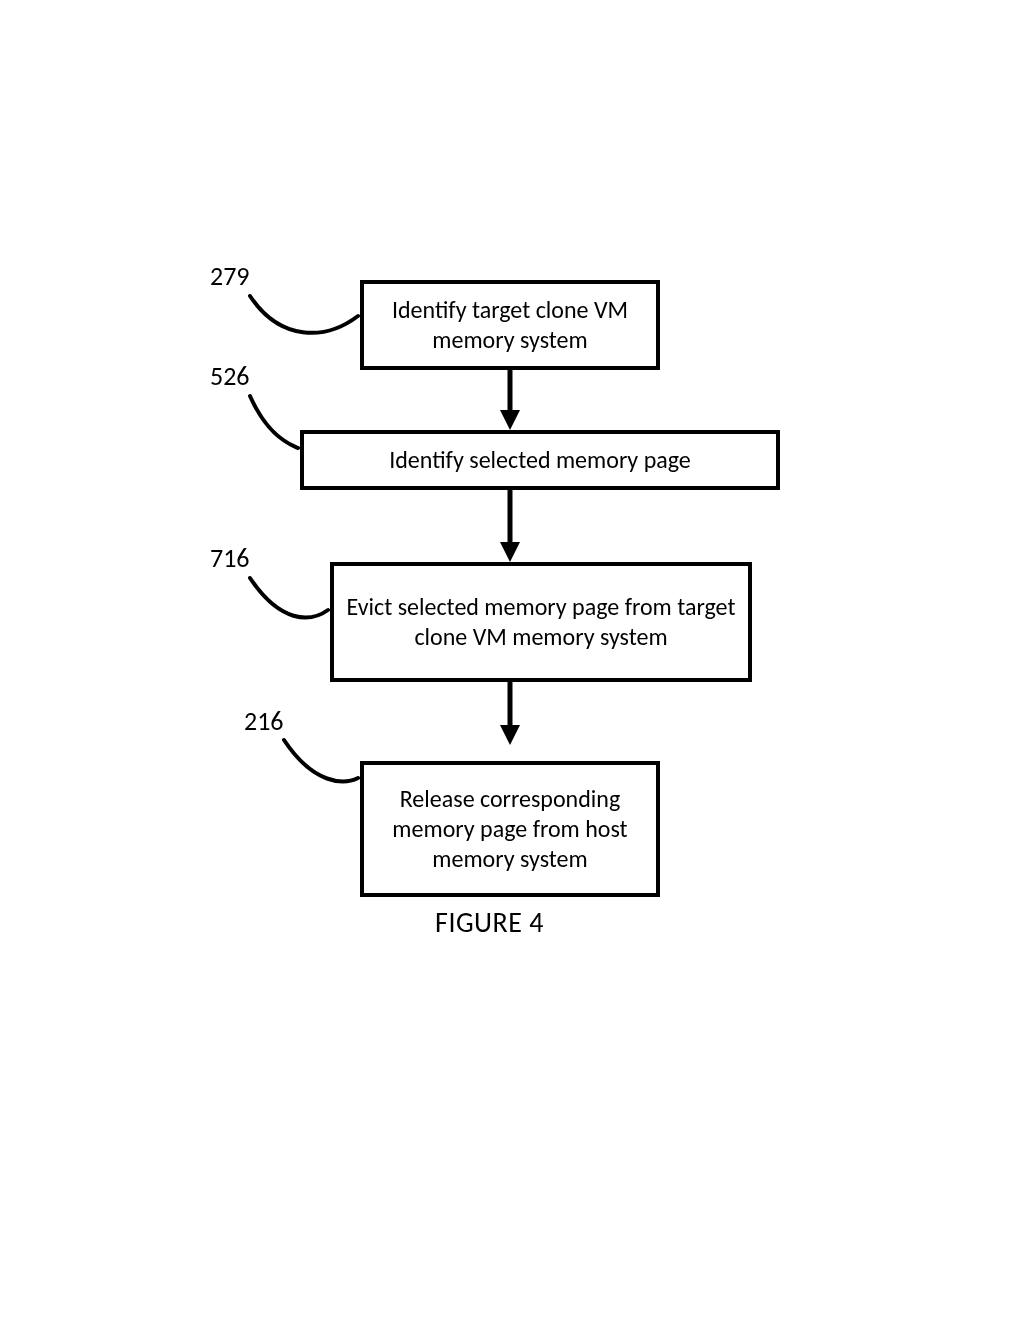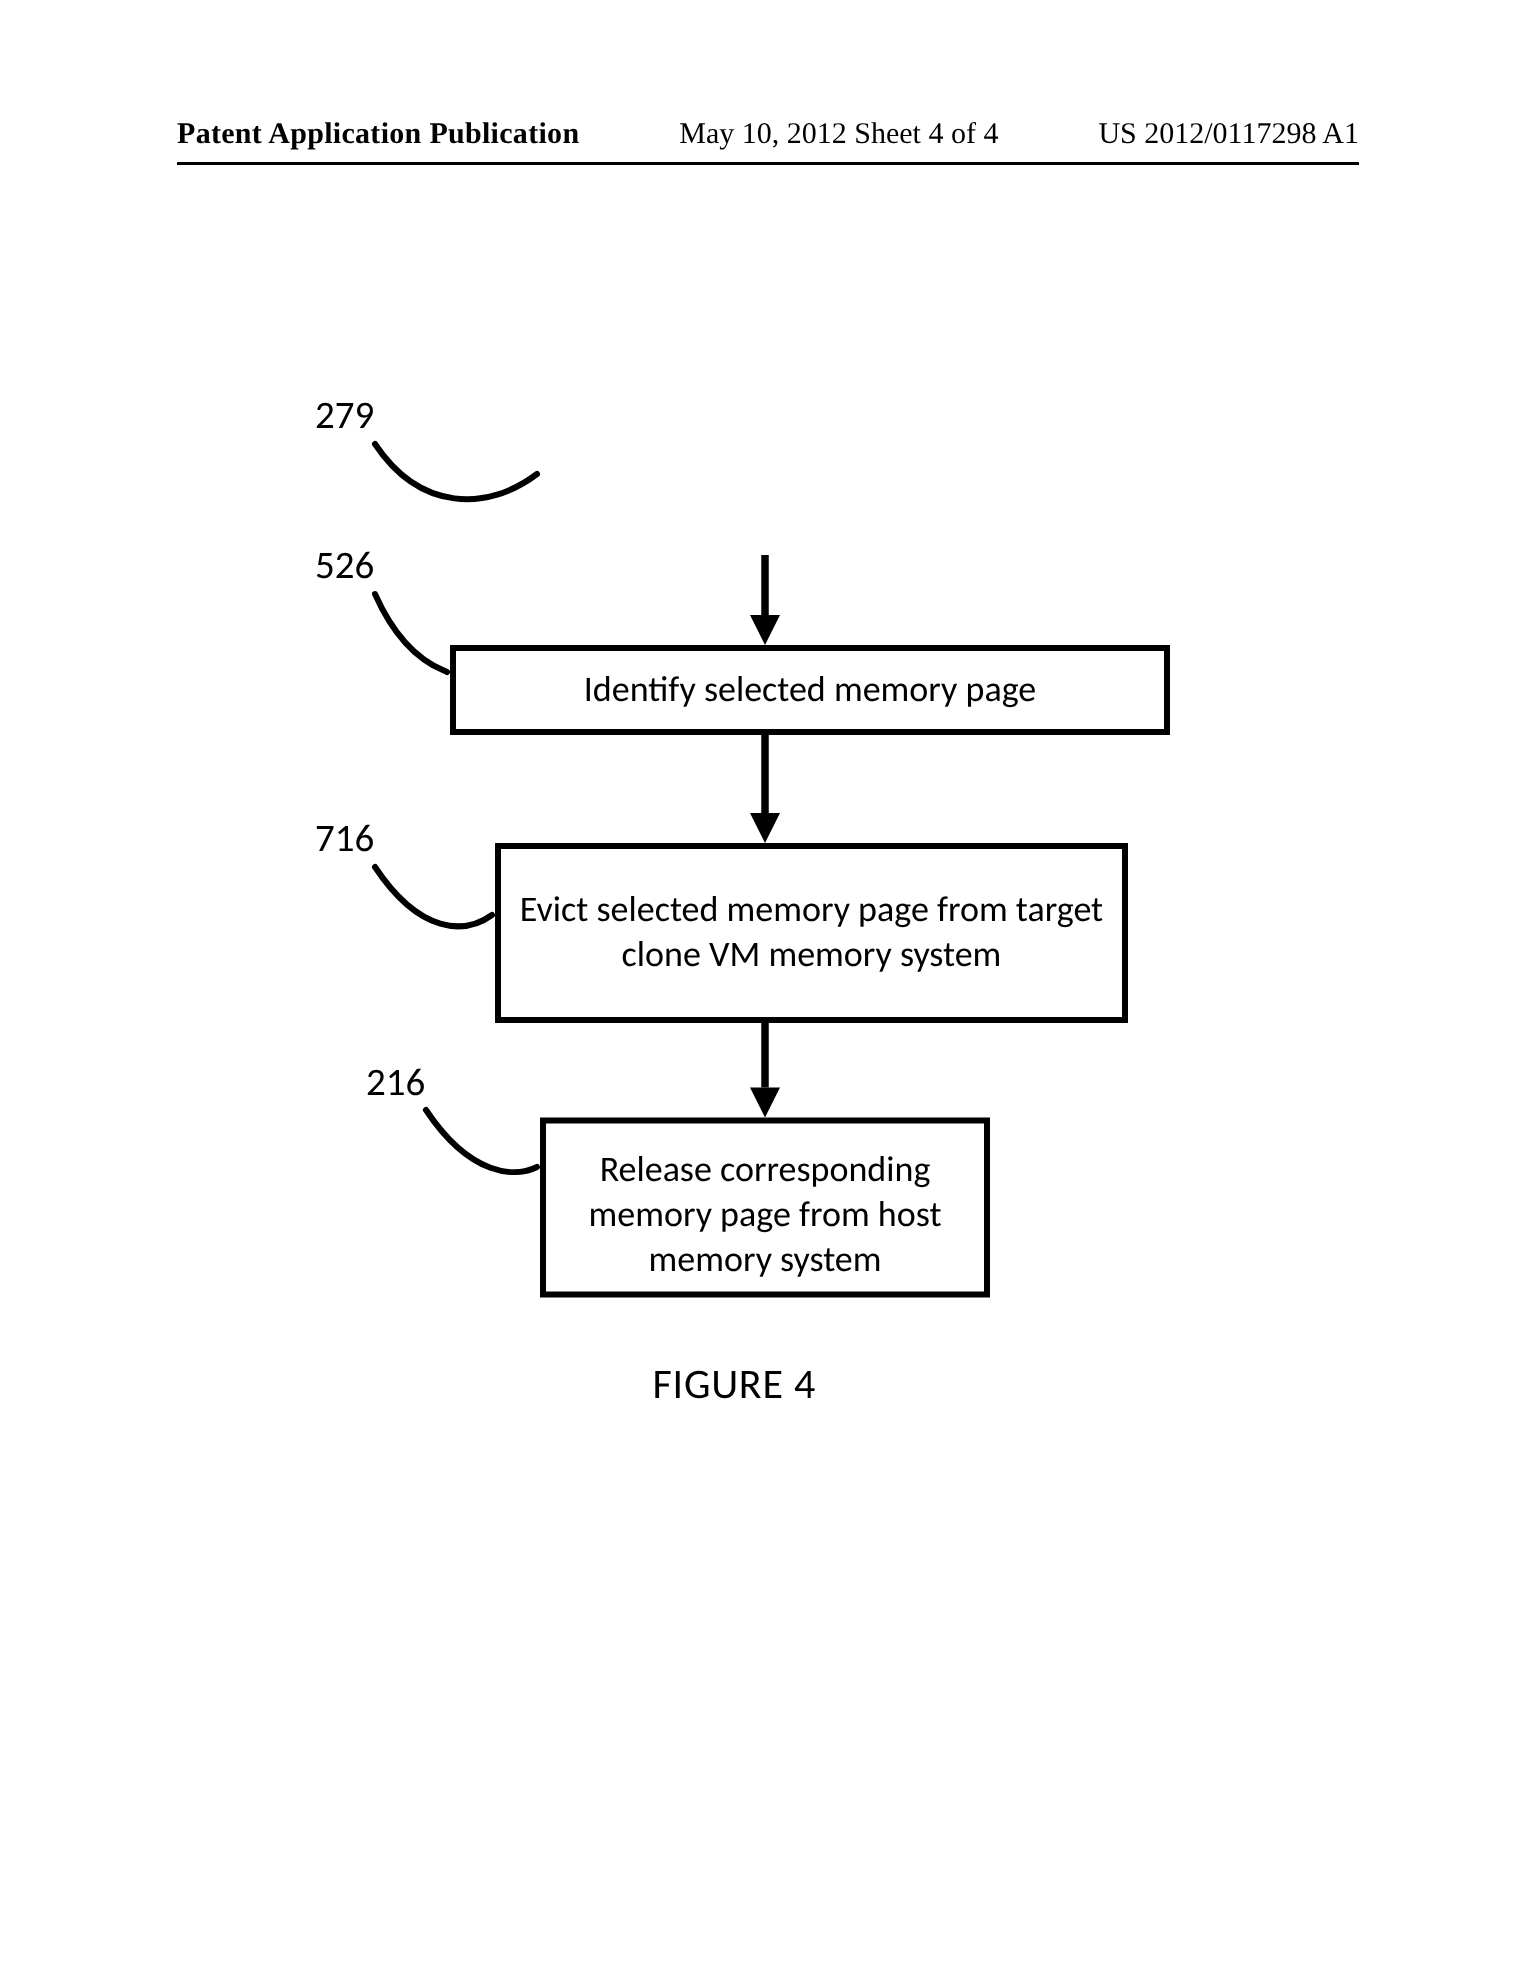--- a/index.html
+++ b/index.html
@@ -10,47 +10,42 @@
   .header-left { font-weight: bold; font-size: 20px; letter-spacing: 0.2px; }
   .header-center { font-size: 20px; }
   .header-right { font-size: 20px; }
   .header-rule { position: absolute; left: 118px; right: 118px; top: 30px; border-top: 2px solid #000; }
   .figure-area { position: absolute; top: 280px; left: 0; width: 1024px; }
   .flow { position: relative; width: 1024px; height: 760px; }
   .box { position: absolute; border: 4px solid #000; background: #fff; display: flex; align-items: center; justify-content: center; text-align: center; font-family: Calibri, Arial, sans-serif; font-size: 24px; line-height: 1.25; padding: 6px 10px; }
   .box1 { left: 360px; top: 0;   width: 300px; height: 90px; }
   .box2 { left: 300px; top: 150px; width: 480px; height: 60px; }
   .box3 { left: 330px; top: 282px; width: 422px; height: 120px; }
-  .box4 { left: 360px; top: 465px; width: 300px; height: 120px; align-items: flex-end; }
+  .box4 { left: 360px; top: 481px; width: 300px; height: 136px; }
   .ref { position: absolute; font-family: Calibri, Arial, sans-serif; font-size: 26px; }
   .ref1 { left: 210px; top: -20px; }
   .ref2 { left: 210px; top: 80px; }
   .ref3 { left: 210px; top: 262px; }
   .ref4 { left: 244px; top: 425px; }
   .lead { position: absolute; }
   .caption { position: absolute; width: 979px; text-align: center; font-family: Calibri, Arial, sans-serif; font-size: 28px; letter-spacing: 0.5px; top: 625px; }
   svg { position: absolute; overflow: visible; }
 </style>
 </head>
 <body>
 
 <div class="page">
 
-  <div class="header">
-    <div class="header-row">
-      <div class="header-left">Patent Application Publication</div>
-      <div class="header-center">May 10, 2012  Sheet 4 of 4</div>
-      <div class="header-right">US 2012/0117298 A1</div>
-    </div>
-    <div class="header-rule"></div>
-  </div>
 
   <div class="figure-area">
     <div class="flow">
 
+      <div class="box box1">
+        <span>Identify target clone VM memory system</span>
+      </div>
       <div class="box box2">
         <span>Identify selected memory page</span>
       </div>
       <div class="box box3">
         <span>Evict selected memory page from target clone VM memory system</span>
       </div>
       <div class="box box4">
         <span>Release corresponding memory page from host memory system</span>
       </div>
 

